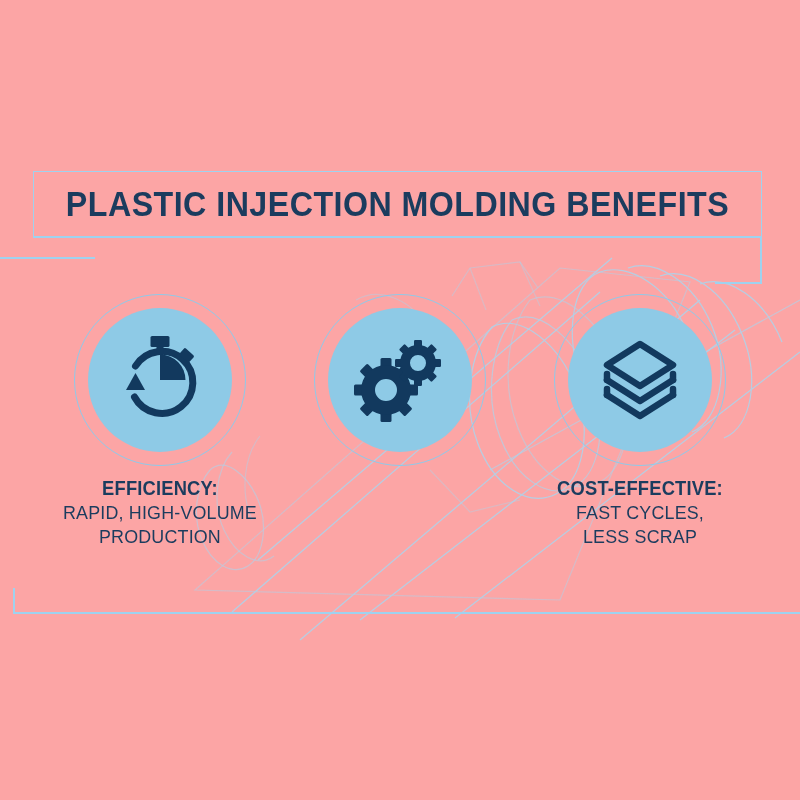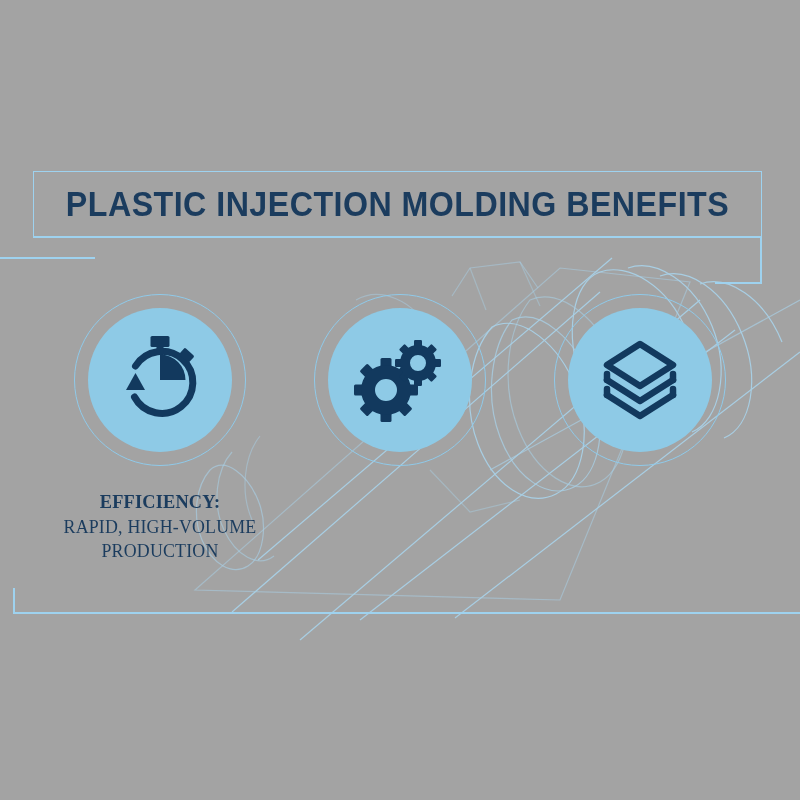--- a/index.html
+++ b/index.html
@@ -11,21 +11,21 @@
     height: 800px;
     background: #ffffff;
     font-family: "Liberation Sans", sans-serif;
     overflow: hidden;
   }
 
   #canvas {
     position: relative;
     width: 800px;
     height: 800px;
-    background: #a3a3a3;
+    background: #fca5a5;
     overflow: hidden;
   }
 
   
   #blueprint {
     position: absolute;
     left: 0;
     top: 0;
     width: 800px;
     height: 800px;
@@ -160,22 +160,22 @@
     left: 16px;
     top: 16px;
     width: 144px;
     height: 144px;
     display: flex;
     align-items: center;
     justify-content: center;
   }
 
   .caption {
-    margin-top: 22px;
-    font-family: Liberation Serif, serif;
+    margin-top: 8px;
+    font-family: Liberation Sans, sans-serif;
     color: #1b3c5e;
     line-height: 1.28;
   }
   .caption-head {
     display: block;
     font-size: 19.5px;
     font-weight: bold;
     letter-spacing: 0.2px;
     transform: scaleX(0.94);
   }
@@ -324,15 +324,20 @@
             <path d="M17 50 L17 44"></path>
             <path d="M83 50 L83 44"></path>
 
             <path d="M17 65 L50 86 L83 65"></path>
             <path d="M17 65 L17 59"></path>
             <path d="M83 65 L83 59"></path>
           </g>
         </svg>
       </div>
     </div>
+    <div class="caption">
+      <span class="caption-head">COST-EFFECTIVE:</span>
+      <span class="caption-body">FAST CYCLES,</span>
+      <span class="caption-body">LESS SCRAP</span>
+    </div>
   </div>
 
 </div>
 
 </body></html>

